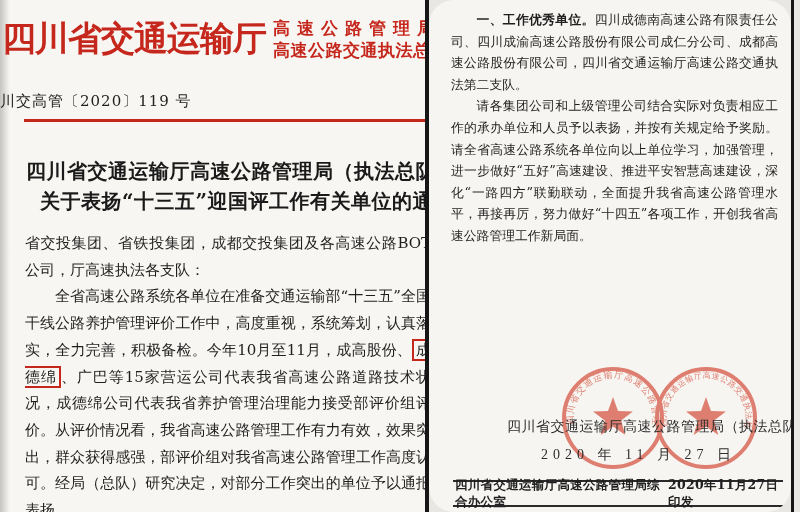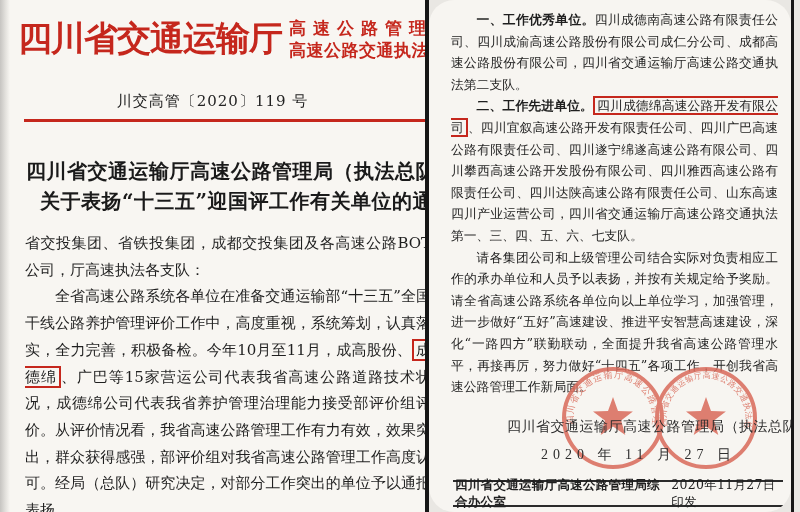--- a/index.html
+++ b/index.html
@@ -6,29 +6,29 @@
   html,body { width:800px; height:512px; overflow:hidden; background:#e9e7e3;
     font-family:"DejaVu Serif","Liberation Serif",serif; }
   .canvas { position:relative; width:800px; height:512px; }
 
   
   .page-left { position:absolute; left:0; top:0; width:425px; height:512px;
     background:#f8f6f2; overflow:hidden; }
   .edge-strip { position:absolute; left:0; top:0; width:10px; height:512px;
     background:linear-gradient(90deg,#c6c4c1 0%,#e3e1dd 55%,#f8f6f2 100%); }
 
-  .lp-header { position:absolute; top:16px; left:18px; display:flex;
+  .lp-header { position:absolute; top:16px; left:2px; display:flex;
     align-items:center; white-space:nowrap; color:#c5271d; }
   .org-main { font-size:34px; font-weight:bold; letter-spacing:-1px; }
   .org-sub { display:flex; flex-direction:column; margin-left:7px; font-weight:bold; }
   .org-sub1 { font-size:17px; letter-spacing:7px; line-height:22px; }
   .org-sub2 { font-size:17px; letter-spacing:0.5px; line-height:22px; }
 
   .doc-number { position:absolute; top:92px; left:0; width:425px;
-    text-align:center; font-size:15px; color:#222; letter-spacing:1px; }
+    text-align:left; font-size:15px; color:#222; letter-spacing:1px; }
   .red-rule { position:absolute; top:119px; left:24px; right:0; height:3px;
     background:#c5271d; }
 
   .title-line1, .title-line2 { position:absolute; white-space:nowrap;
     font-weight:bold; font-size:20px; color:#1a1a1a; letter-spacing:0.5px; }
   .title-line1 { top:158px; left:26px; }
   .title-line2 { top:188px; left:40px; }
 
   .lp-body { position:absolute; top:230px; left:25px; width:406px;
     font-size:15px; line-height:26.7px; color:#1f1f1f; text-align:justify; }
@@ -56,21 +56,21 @@
   .signature { position:absolute; top:418px; left:78px; width:290px;
     font-size:14px; color:#2e2e2e; letter-spacing:0.5px; white-space:nowrap; }
   .sign-date { position:absolute; top:446px; left:112px; font-size:14px;
     color:#2e2e2e; letter-spacing:5px; white-space:nowrap;font-family:Liberation Serif, serif; }
 
   .rp-footer { position:absolute; left:24px; right:8px; top:480px; height:27px;
     border-top:2px solid #2b2b2b; border-bottom:2px solid #2b2b2b;
     display:flex; justify-content:space-between; align-items:center;
     font-size:12.5px; color:#1f1f1f; padding:8px 2px; }
   .footer-left { font-weight:bold; letter-spacing:0.3px; }
-  .footer-right { font-weight:normal; letter-spacing:0.3px; }
+  .footer-right { font-weight:bold; letter-spacing:0.3px; }
 </style>
 </head>
 <body>
 
 <div class="canvas">
 
   <div class="page-left">
     <div class="edge-strip"></div>
 
     <div class="lp-header">
@@ -92,21 +92,20 @@
       <p class="salutation">省交投集团、省铁投集团，成都交投集团及各高速公路BOT公司，厅高速执法各支队：</p>
       <p class="body-para"><span>全省高速公路系统各单位在准备交通运输部“十三五”全国干线公路养护管理评价工作中，高度重视，系统筹划，认真落实，全力完善，积极备检。今年10月至11月，成高股份、</span><span class="seg-boxed">成德绵</span><span>、广巴等15家营运公司代表我省高速公路道路技术状况，成德绵公司代表我省养护管理治理能力接受部评价组评价。从评价情况看，我省高速公路管理工作有力有效，效果突出，群众获得感强，部评价组对我省高速公路管理工作高度认可。经局（总队）研究决定，对部分工作突出的单位予以通报表扬。</span></p>
     </div>
   </div>
 
   <div class="divider"></div>
 
   <div class="page-right">
     <div class="rp-body">
       <p><span class="seg-bold">一、工作优秀单位。</span><span>四川成德南高速公路有限责任公司、四川成渝高速公路股份有限公司成仁分公司、成都高速公路股份有限公司，四川省交通运输厅高速公路交通执法第二支队。</span></p>
-      <p><span class="seg-bold">二、工作先进单位。</span><span class="seg-boxed">四川成德绵高速公路开发有限公司</span><span>、四川宜叙高速公路开发有限责任公司、四川广巴高速公路有限责任公司、四川遂宁绵遂高速公路有限公司、四川攀西高速公路开发股份有限公司、四川雅西高速公路有限责任公司、四川达陕高速公路有限责任公司、山东高速四川产业运营公司，四川省交通运输厅高速公路交通执法第一、三、四、五、六、七支队。</span></p>
       <p>请各集团公司和上级管理公司结合实际对负责相应工作的承办单位和人员予以表扬，并按有关规定给予奖励。请全省高速公路系统各单位向以上单位学习，加强管理，进一步做好“五好”高速建设、推进平安智慧高速建设，深化“一路四方”联勤联动，全面提升我省高速公路管理水平，再接再厉，努力做好“十四五”各项工作，开创我省高速公路管理工作新局面。</p>
     </div>
 
     <svg class="seal-svg" viewBox="0 0 260 126">
       <defs>
         <path id="arcL" d="M 37.4 72.35 A 40 40 0 1 1 114.6 72.35" fill="none"></path>
         <path id="arcR" d="M 130.4 72.35 A 40 40 0 1 1 207.6 72.35" fill="none"></path>
       </defs>
 
       <g>

